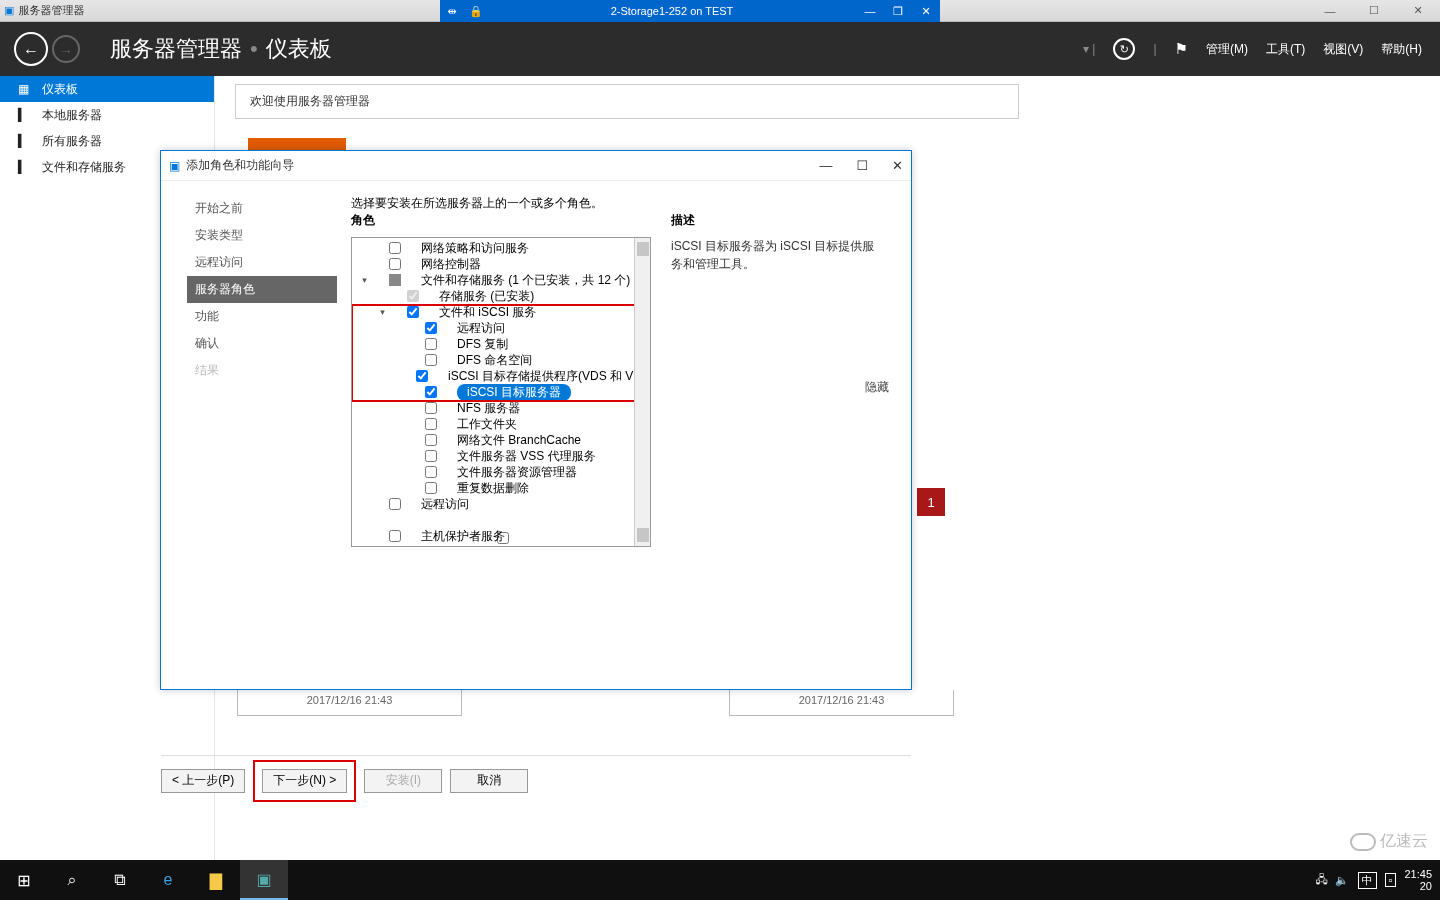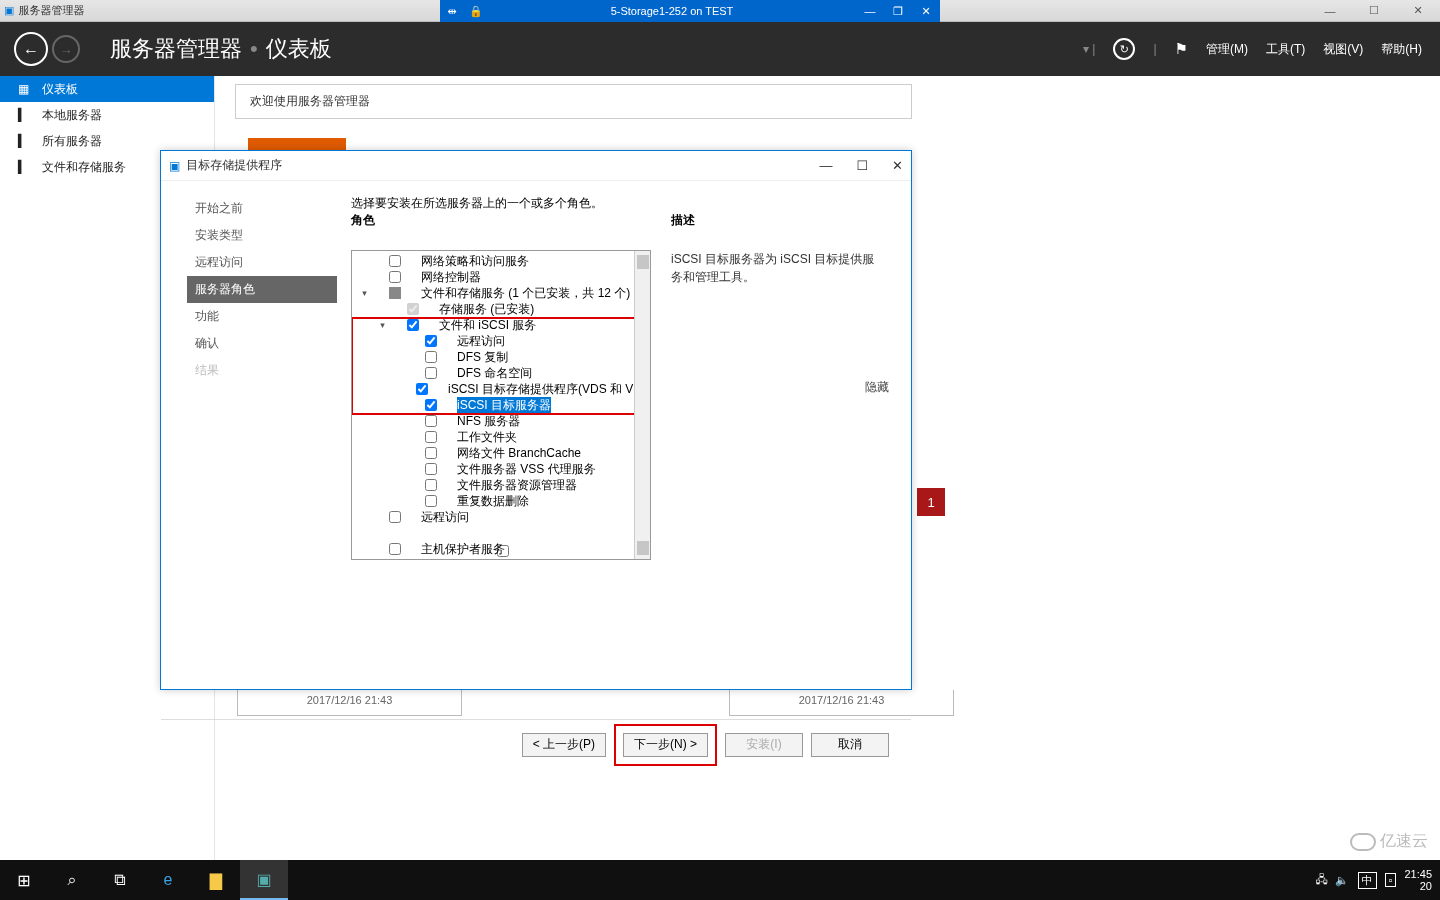--- a/index.html
+++ b/index.html
@@ -31,21 +31,21 @@
 
 
 .main-area { display:flex; height:calc(100% - 76px - 40px);}
 .left-nav { width:215px; background:#fff; border-right:1px solid #e5e5e5;}
 .left-nav .item { display:flex; align-items:center; height:26px; padding-left:18px; gap:10px; font-size:12px; color:#222;}
 .left-nav .item.active { background:#0078d7; color:#fff;}
 .left-nav .ico { width:14px; display:inline-block;}
 
 
 .content { flex:1; padding:0 10px; position:relative; background:#fff;}
-.welcome-box { margin:8px 0 0 10px; border:1px solid #ccc; padding:8px 14px; font-size:12px; color:#333; width:677px;}
+.welcome-box { margin:8px 0 0 10px; border:1px solid #ccc; padding:8px 14px; font-size:12px; color:#333; width:784px;}
 .orange-tab { position:absolute; left:248px; top:138px; width:98px; height:20px; background:#e05a00;}
 
 
 .cards { position:absolute; left:237px; top:690px; display:flex; gap:16px;}
 .card { width:225px; height:26px; border:1px solid #bbb; border-top:none; text-align:center; font-size:11px; color:#666; line-height:20px;}
 .red-badge { position:absolute; left:917px; top:488px; width:28px; height:28px; background:#a91818; color:#fff; display:flex; align-items:center; justify-content:center; font-size:13px;}
 
 
 .wizard { position:absolute; left:160px; top:150px; width:752px; height:540px; background:#fff; border:1px solid #0078d7; box-shadow:0 0 8px rgba(0,0,0,.2);}
 .wiz-title { height:30px; background:#fff; display:flex; align-items:center; padding:0 8px; border-bottom:1px solid #eee;}
@@ -58,34 +58,34 @@
 .wiz-columns { display:flex; padding:14px 26px 0 26px; height:100%;}
 .wiz-steps { width:150px; font-size:12px;}
 .wiz-steps div { padding:5px 8px; color:#555;}
 .wiz-steps .cur { background:#666; color:#fff;}
 .wiz-steps .disabled { color:#bbb;}
 .wiz-main { flex:1; padding-left:14px;}
 .wiz-instr { font-size:12px; }
 .wiz-cols2 { display:flex; gap:20px;}
 .roles-col { width:300px;}
 .desc-col { flex:1;}
-.col-hdr { font-size:12px; font-weight:bold; margin-bottom:21px;}
+.col-hdr { font-size:12px; font-weight:bold; margin-bottom:8px;}
 .roles-tree { border:1px solid #999; height:310px; overflow:hidden; position:relative; font-size:12px;}
 .roles-tree .scroll { position:absolute; right:0; top:0; width:16px; height:100%; background:#f0f0f0; border-left:1px solid #ccc;}
 .roles-tree .scroll .thumb { position:absolute; left:2px; width:12px; background:#c6c6c6;}
 .tree-inner { padding:2px 4px 2px 4px;}
 .tree-row { display:flex; align-items:center; height:16px; gap:20px; white-space:nowrap;}
 .tree-row .exp { width:9px; font-size:9px; color:#555; text-align:center;}
 .tree-row input { width:12px; height:12px;}
 .tree-row .greycb { width:12px; height:12px; border:1px solid #888; background:#888; display:inline-block;}
-.tree-row.sel .lbl { background:#0078d7; color:#fff; padding:0 0;}
+.tree-row.sel .lbl { background:#0078d7; color:#fff; padding:0 10px;border-radius:8px;}
 .red-overlay { position:absolute; border:2px solid #d00; pointer-events:none;}
 .desc-text { font-size:12px; color:#333; line-height:1.5;}
 .hide-link { position:absolute; right:22px; top:228px; font-size:12px; color:#444;padding-left:17px;}
-.wiz-footer { height:50px; border-top:1px solid #ddd; display:flex; align-items:center; justify-content:flex-end; gap:8px; padding-right:22px;}
+.wiz-footer { height:50px; border-top:1px solid #ddd; display:flex; align-items:center; gap:8px; padding-right:22px;margin-top:36px;}
 .wiz-btn { min-width:78px; height:24px; border:1px solid #999; background:#f3f3f3; font-size:12px; display:flex; align-items:center; justify-content:center; padding:0 10px;}
 .wiz-btn.disabled { color:#aaa;}
 .red-btn-hl { border:2px solid #d00; padding:7px;}
 
 
 .taskbar { position:absolute; bottom:0; left:0; width:100%; height:40px; background:#101010; display:flex; align-items:center;}
 .taskbar .tb-item { width:48px; height:40px; display:flex; align-items:center; justify-content:center; color:#fff; font-size:16px;}
 .taskbar .tb-item.active { background:#333; border-bottom:2px solid #76b9ed;}
 .taskbar .tray { margin-left:auto; display:flex; align-items:center; color:#fff; font-size:11px; gap:8px; padding-right:8px;}
 .watermark { position:absolute; right:12px; bottom:48px; color:#bbb; font-size:16px; display:flex; align-items:center; gap:4px;}
@@ -100,21 +100,21 @@
   <div class="win-controls-r">
     <div>—</div>
     <div>☐</div>
     <div>✕</div>
   </div>
 </div>
 
 <div class="vm-bar">
   <div class="pin">⇹</div>
   <div class="pin">🔒</div>
-  <div class="vm-title">5-Storage1-252 on TEST</div>
+  <div class="vm-title">2-Storage1-252 on TEST</div>
   <div class="vm-ctrl">
     <div>—</div>
     <div>❐</div>
     <div>✕</div>
   </div>
 </div>
 
 <div class="sm-header">
   <div class="nav-back">←</div>
   <div class="nav-fwd">→</div>
@@ -166,21 +166,21 @@
 <div class="cards">
   <div class="card">2017/12/16 21:43</div>
   <div class="card" style="border:none;width:235px"></div>
   <div class="card">2017/12/16 21:43</div>
 </div>
 <div class="red-badge">1</div>
 
 <div class="wizard">
   <div class="wiz-title">
     <span class="wicon">▣</span>
-    <span class="wt">目标存储提供程序</span>
+    <span class="wt">添加角色和功能向导</span>
     <div class="wctrl">
       <span>—</span>
       <span>☐</span>
       <span>✕</span>
     </div>
   </div>
   <div class="wiz-columns">
     <div class="wiz-steps" id="wizsteps">
         <div>开始之前</div>
         <div>安装类型</div>

